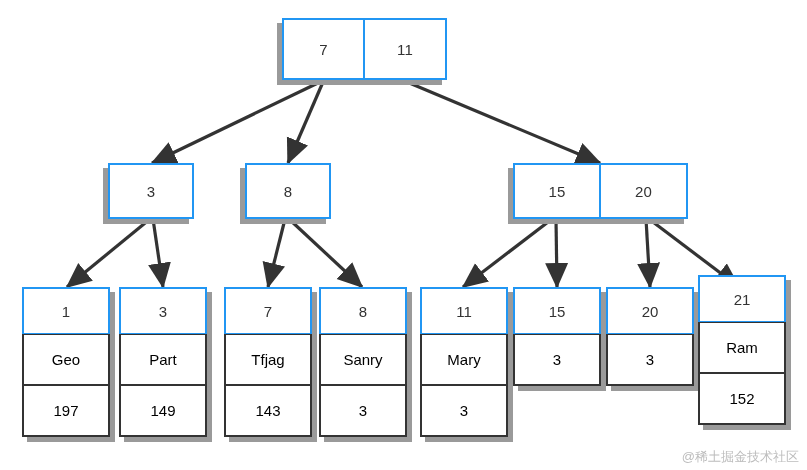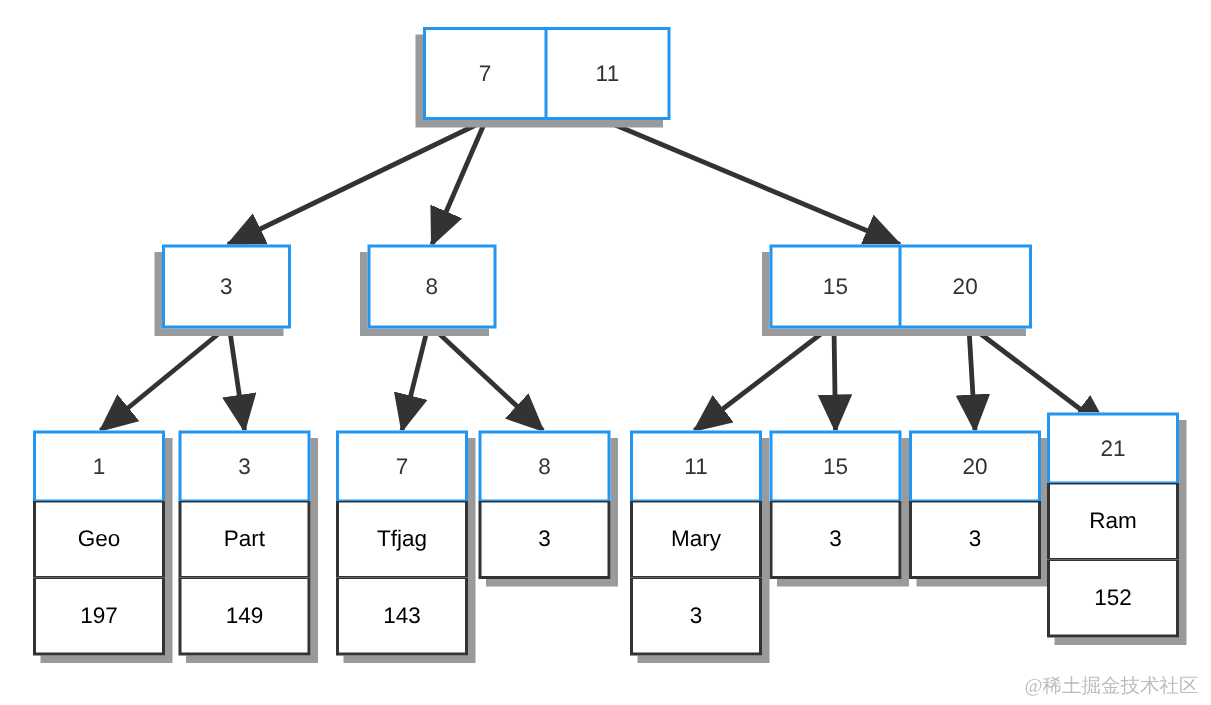--- a/index.html
+++ b/index.html
@@ -104,21 +104,21 @@
   }
   
   #watermark {
     position: absolute;
     right: 8px;
     bottom: 4px;
     font-size: 13px;
     color: #bdbdbd;
     z-index: 5;
     white-space: nowrap;
-    font-family: Liberation Serif, serif;
+    font-family: Liberation Sans, sans-serif;
   }
 </style>
 </head>
 <body>
 
 <div id="canvas">
 
   <svg id="edges" viewBox="0 0 807 470" width="807" height="470">
     <defs>
       <marker id="arrowhead" markerWidth="9" markerHeight="9" refX="7.5" refY="3.6" orient="auto" markerUnits="strokeWidth">
@@ -177,20 +177,21 @@
   </div>
 
   <div class="leaf" style="left:224px; top:287px; width:88px;">
     <div class="leaf-key">7</div>
     <div class="leaf-cell">Tfjag</div>
     <div class="leaf-cell">143</div>
   </div>
 
   <div class="leaf" style="left:319px; top:287px; width:88px;">
     <div class="leaf-key">8</div>
+    <div class="leaf-cell">Sanry</div>
     <div class="leaf-cell">3</div>
   </div>
 
   <div class="leaf" style="left:420px; top:287px; width:88px;">
     <div class="leaf-key">11</div>
     <div class="leaf-cell">Mary</div>
     <div class="leaf-cell">3</div>
   </div>
 
   <div class="leaf" style="left:513px; top:287px; width:88px;">

